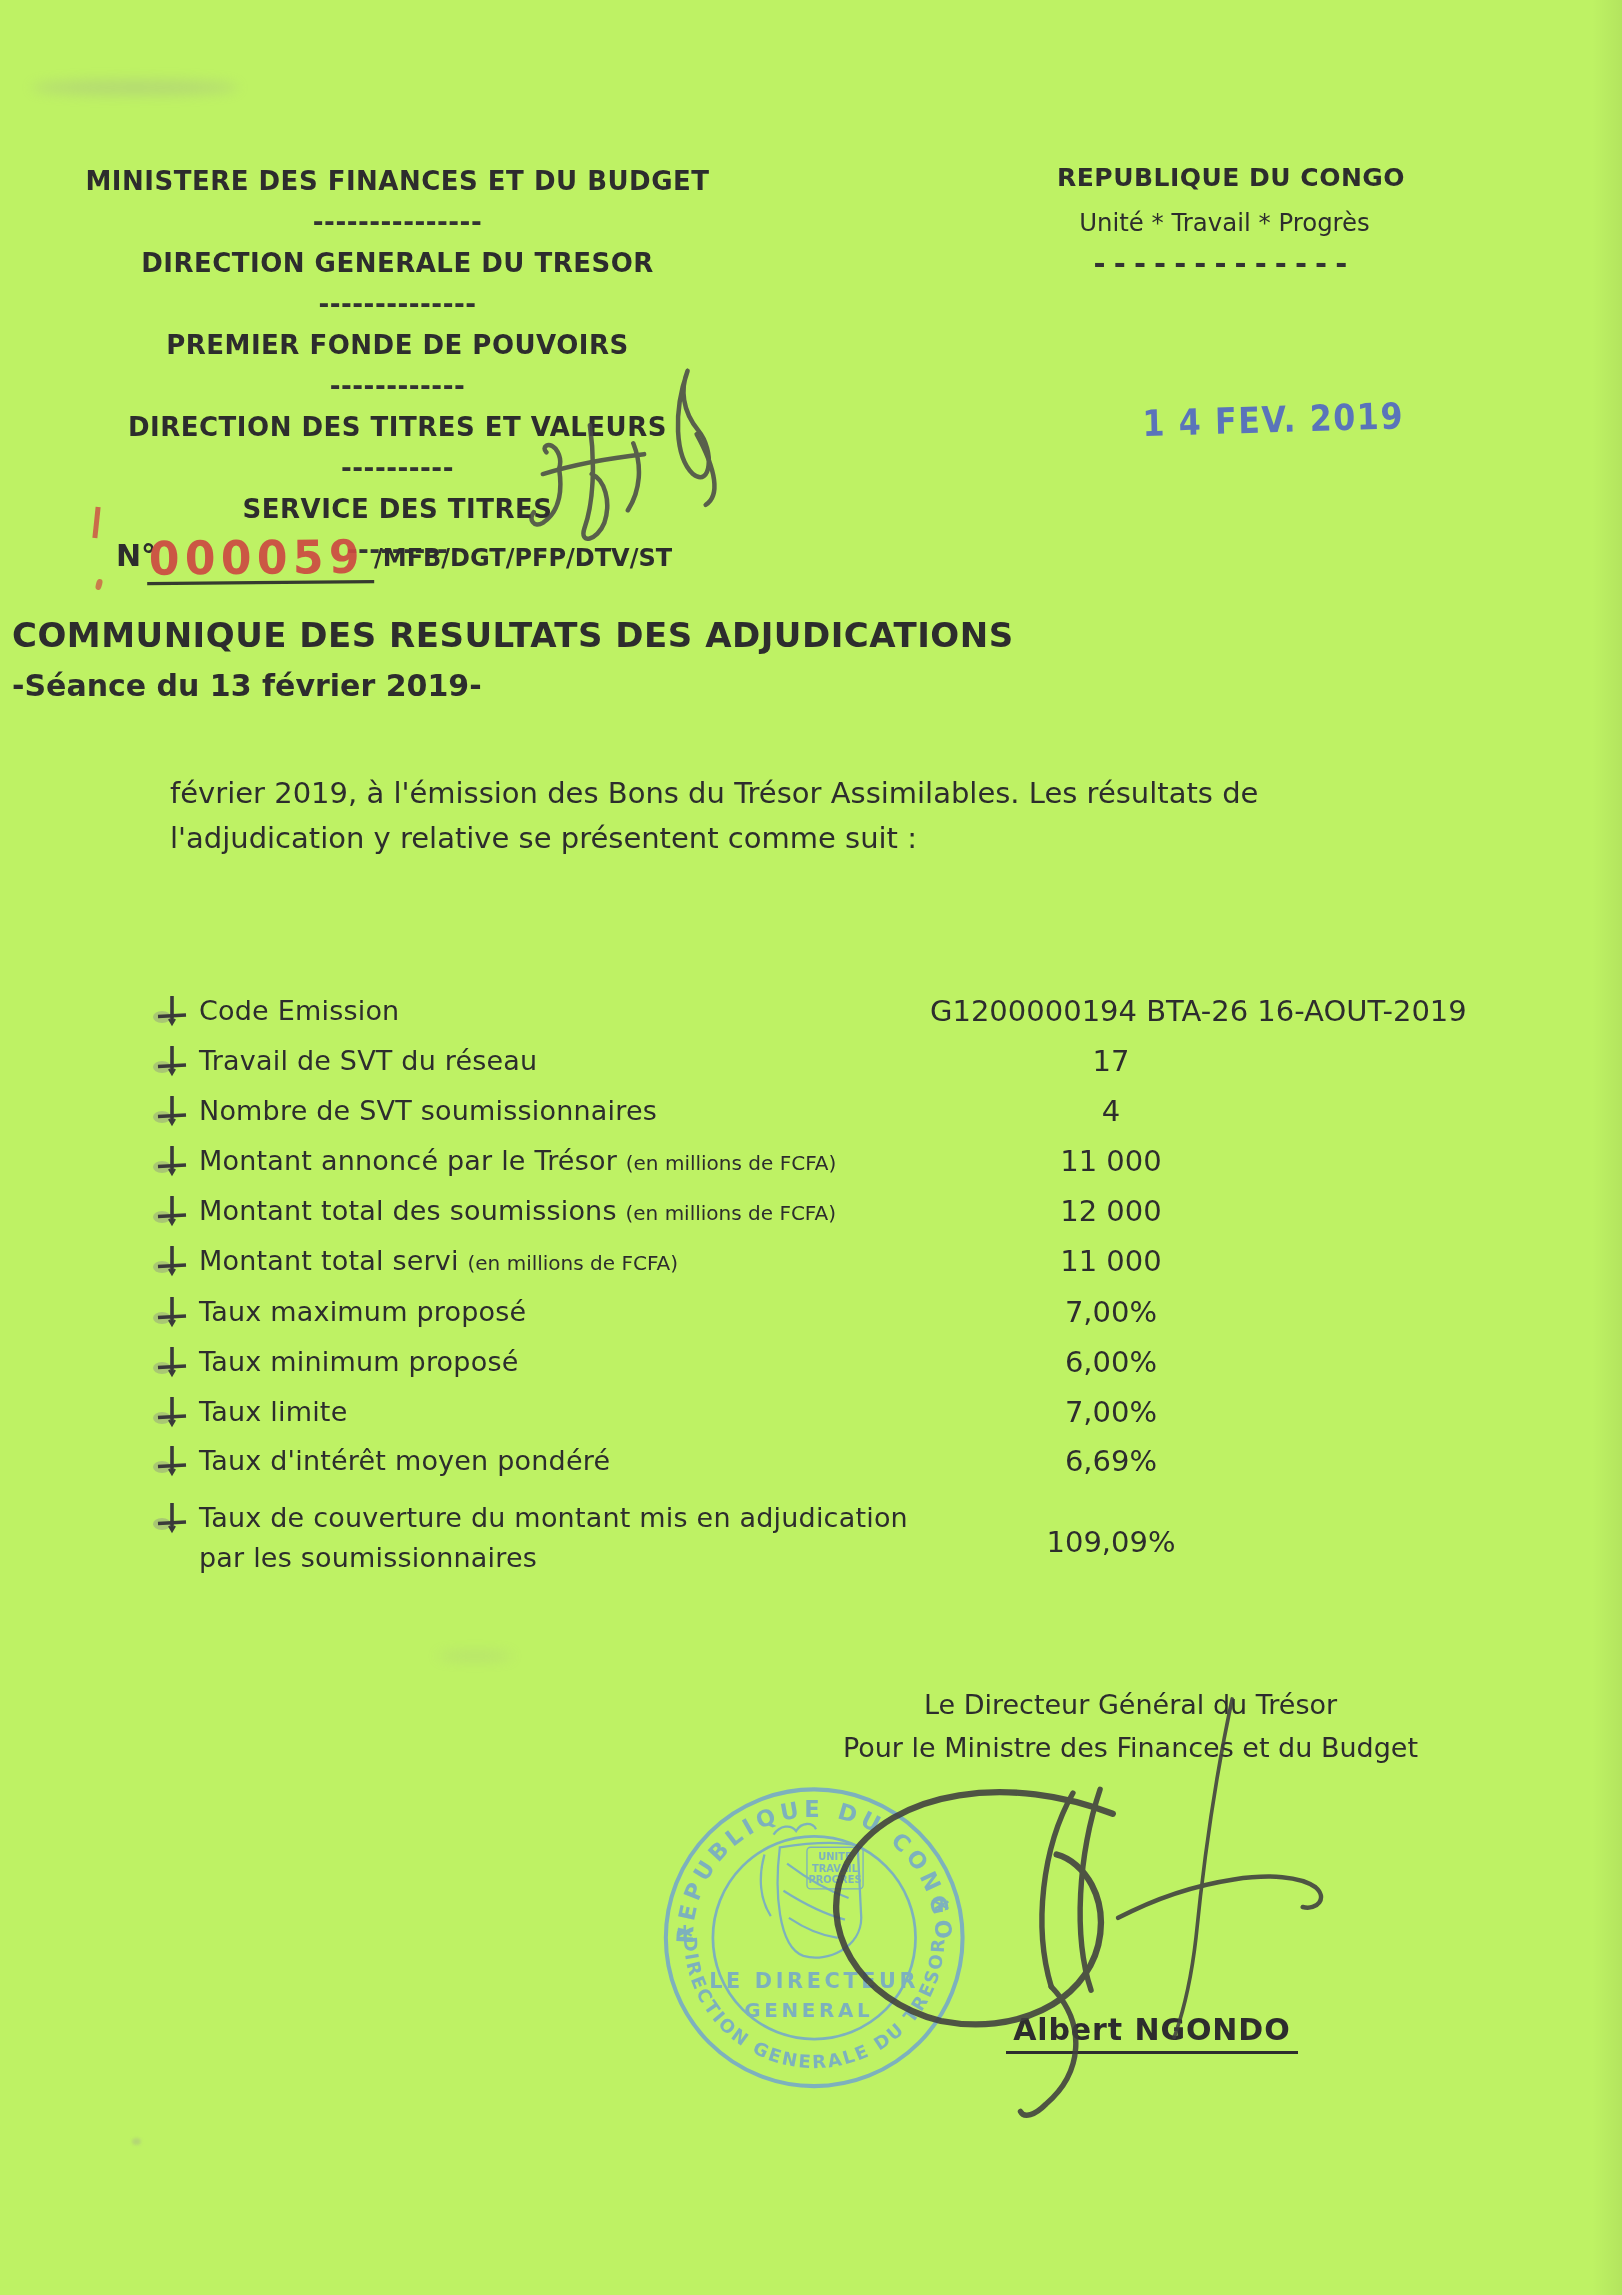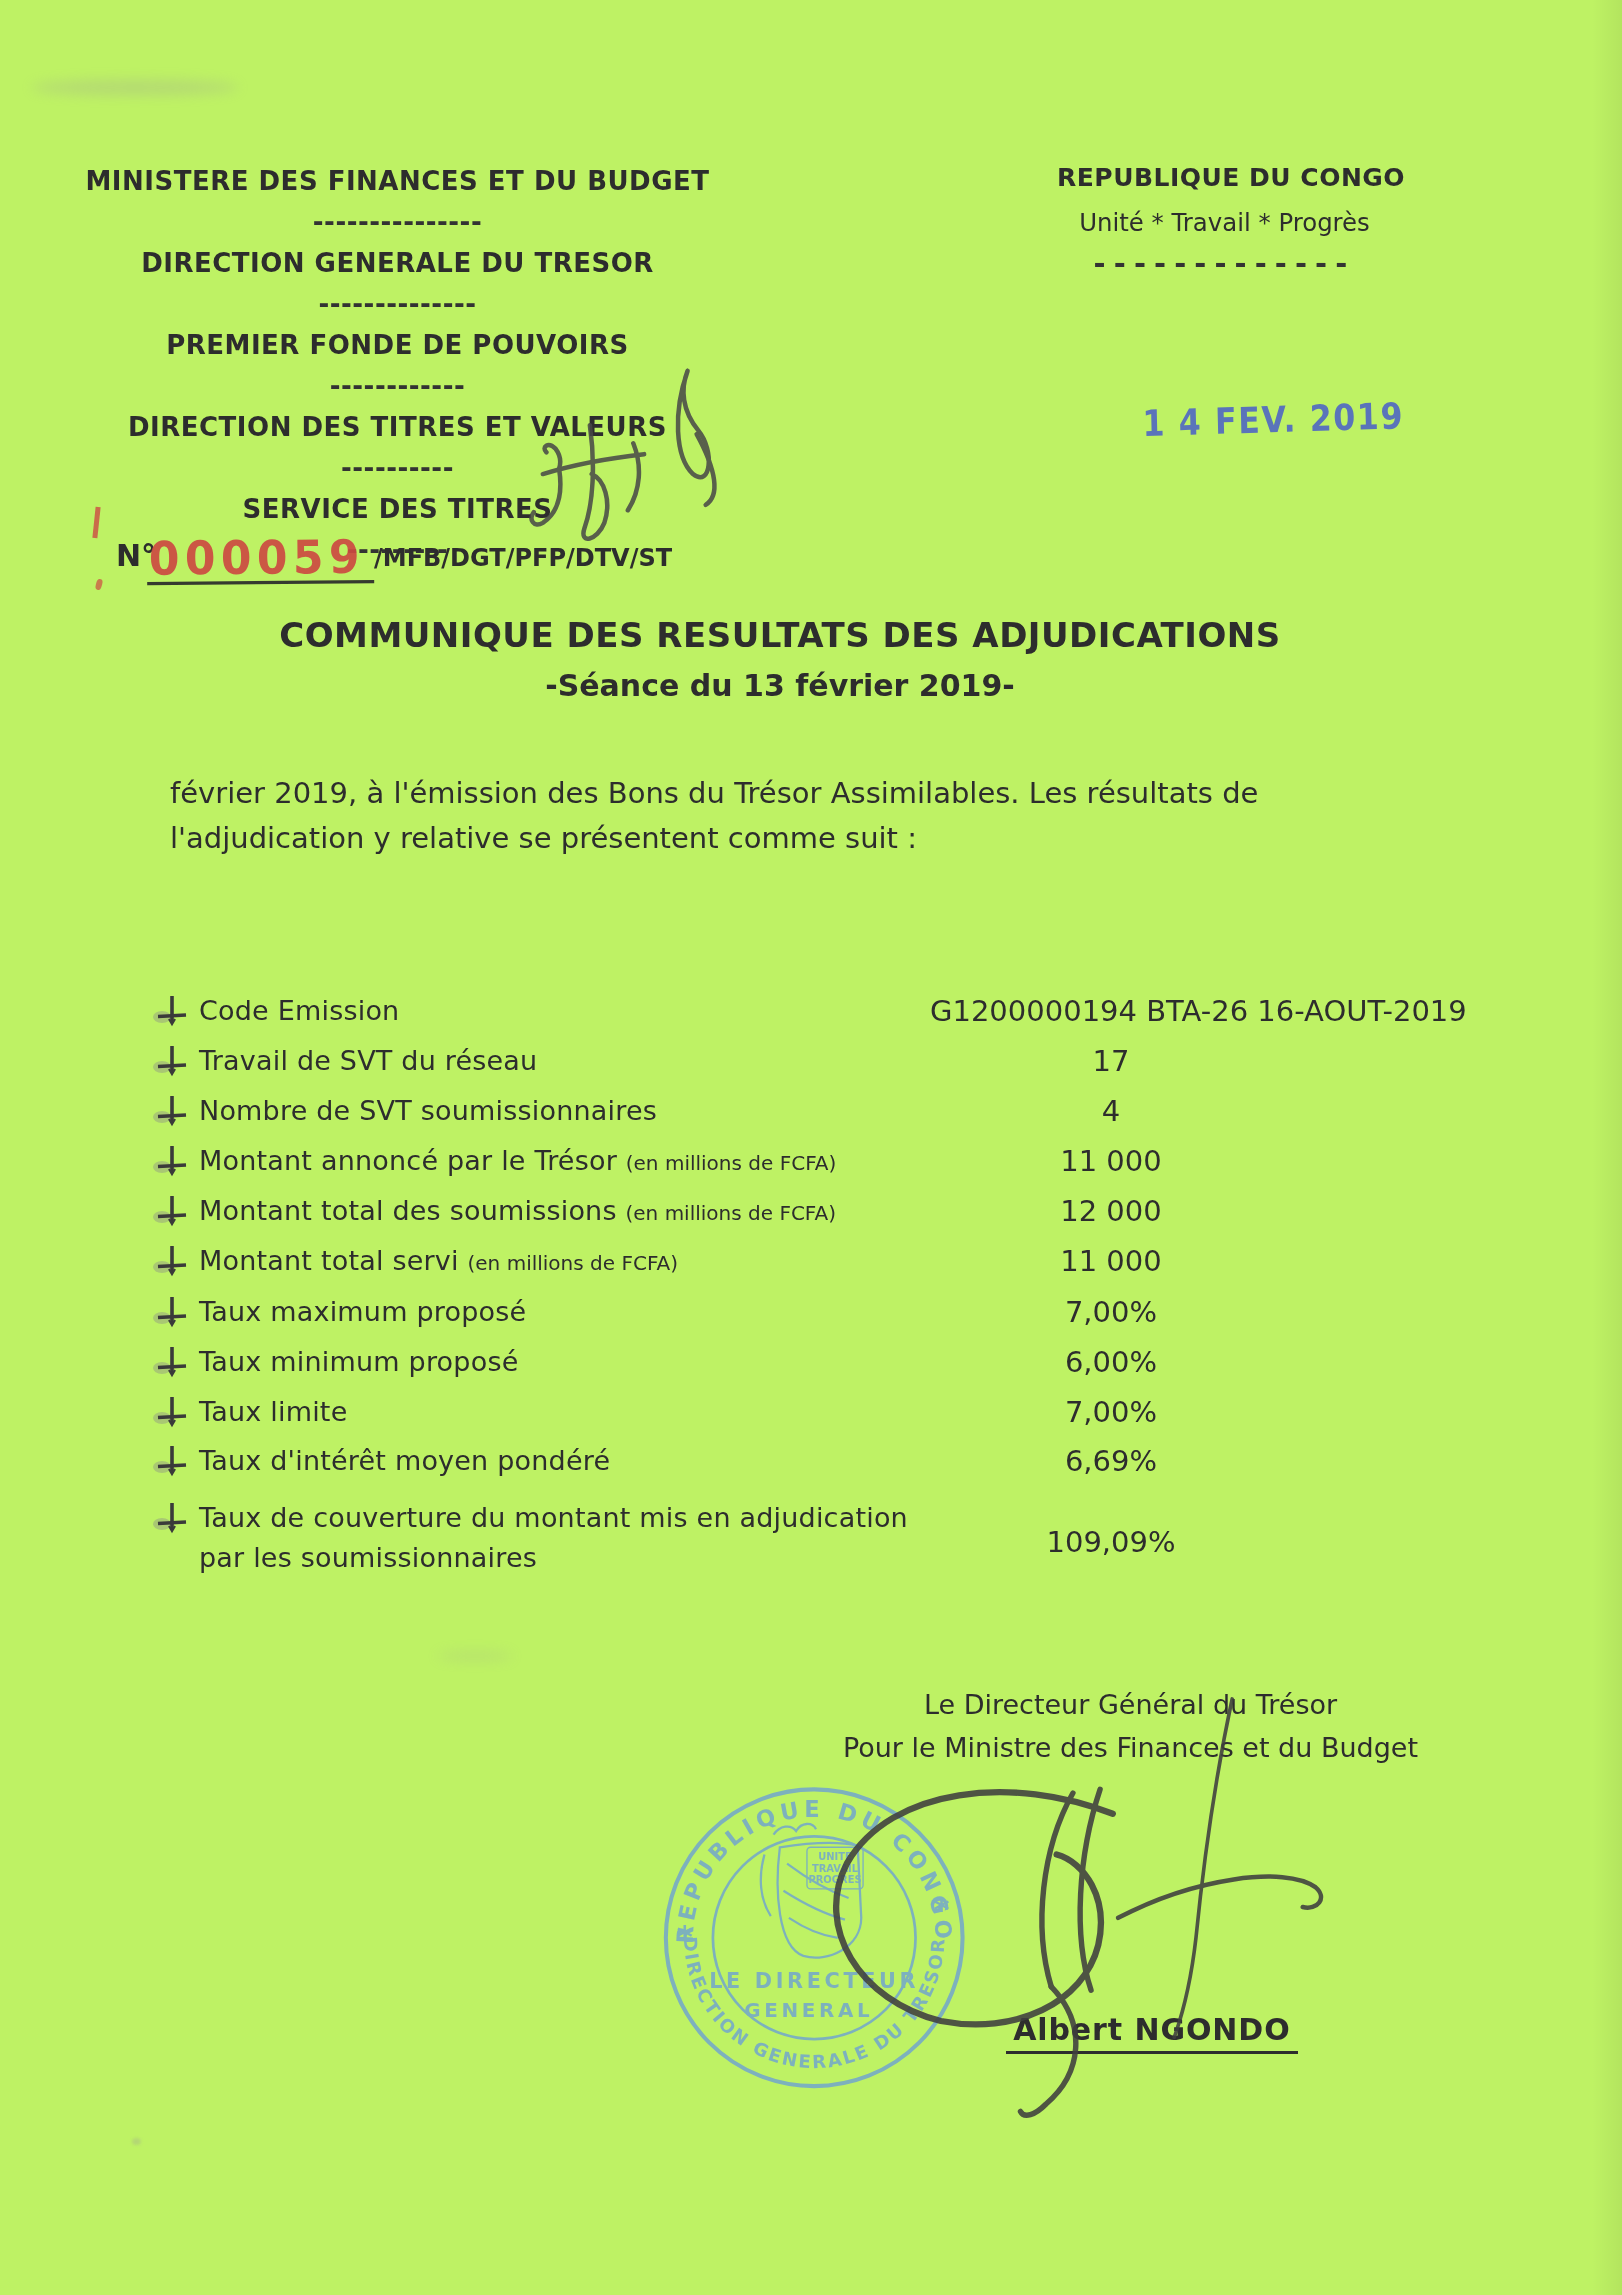--- a/index.html
+++ b/index.html
@@ -57,21 +57,21 @@
   .header-right .sep-dashes { margin-top:9px; }
 
   .date-stamp {
     position:absolute; left:1142px; top:403px;
     color:#4d63c6; font-size:36px; font-weight:700; letter-spacing:1.8px;
     transform:scaleX(.88) rotate(-1.5deg); transform-origin:left top;
     white-space:nowrap; opacity:.88;
   }
 
   
-  .title-block { position:absolute; left:0; top:615px; width:1560px; text-align:center; }
+  .title-block { position:absolute; left:12px; top:615px; width:1560px; text-align:left; }
   .doc-title { font-size:34px; font-weight:700; letter-spacing:0.5px; white-space:nowrap; }
   .doc-subtitle { margin-top:12.7px; font-size:30px; font-weight:600; white-space:nowrap; }
 
   
   .body-par { position:absolute; left:170px; top:771px; width:1212px; font-size:29px; line-height:45px; }
   .body-par .l1 { padding-left:128px; white-space:nowrap; }
   .body-par .l2, .body-par .l3 { white-space:nowrap; }
 
   
   .list { position:absolute; left:152px; top:991px; width:1411px; }

